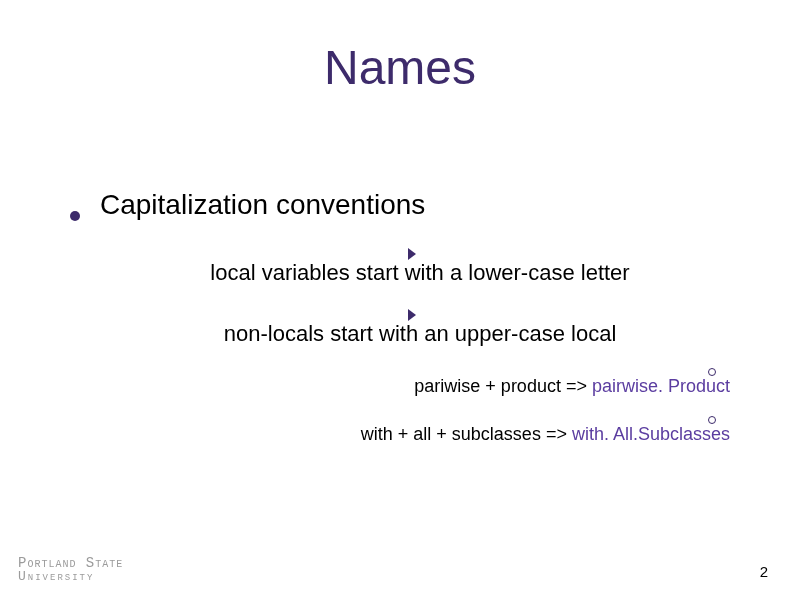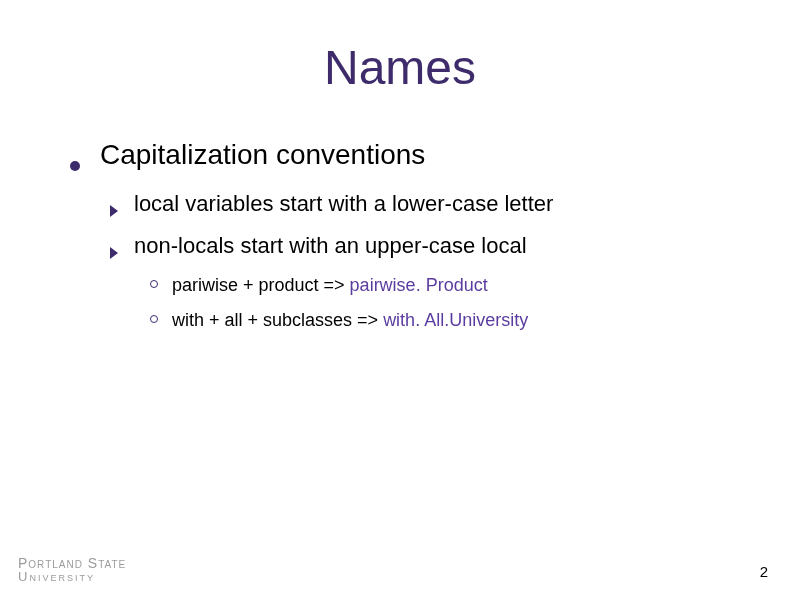--- a/index.html
+++ b/index.html
@@ -14,21 +14,21 @@
     .slide {
       width: 100%;
       height: 100%;
       padding: 40px 70px 40px 70px;
       position: relative;
     }
     .title {
       font-size: 48px;
       color: #3d2b6b;
       text-align: center;
-      margin-bottom: 44px;
+      margin-bottom: 94px;
       font-weight: normal;
     }
     .bullet-row {
       display: flex;
       align-items: flex-end;
       margin-bottom: 20px;
     }
     .dot {
       width: 10px;
       height: 10px;
@@ -40,44 +40,46 @@
     }
     .level1-text {
       font-size: 28px;
       color: #000000;
     }
     .level2-wrap {
       margin-left: 40px;
     }
     .level2-row {
       display: flex;
-      align-items: flex-end;
+      align-items: center;
       margin-bottom: 16px;
+      flex-direction: column;
     }
     .triangle {
       width: 0;
       height: 0;
       border-top: 6px solid transparent;
       border-bottom: 6px solid transparent;
       border-left: 8px solid #3d2b6b;
       margin-top: 7px;
       margin-right: 16px;
       flex-shrink: 0;
     }
     .level2-text {
       font-size: 22px;
       color: #000000;
     }
     .level3-wrap {
       margin-left: 40px;
     }
     .level3-row {
       display: flex;
-      align-items: flex-start;
+      align-items: flex-end;
       margin-bottom: 14px;
+      flex-direction: column;
     }
     .ring {
       width: 8px;
       height: 8px;
       border: 1.5px solid #3d2b6b;
       border-radius: 50%;
       margin-top: 5px;
       margin-right: 14px;
       flex-shrink: 0;
     }
@@ -85,21 +87,21 @@
       font-size: 18px;
       color: #000000;
     }
     .accent {
       color: #5b3da0;
     }
     .footer-logo {
       position: absolute;
       left: 18px;
       bottom: 16px;
-      font-family: Liberation Sans, sans-serif;
+      font-family: Liberation Mono, monospace;
       font-variant: small-caps;
       letter-spacing: 1px;
       color: #9b9b9b;
       line-height: 1.05;
       font-size: 14px;
     }
     .footer-logo .line2 {
       letter-spacing: 2px;
       font-size: 13px;
     }
@@ -141,21 +143,21 @@
       <div class="level3-row">
         <span class="ring"></span>
         <span class="level3-text">
           <span>pariwise + product =&gt; </span><span class="accent">pairwise. Product</span>
         </span>
       </div>
 
       <div class="level3-row">
         <span class="ring"></span>
         <span class="level3-text">
-          <span>with + all + subclasses =&gt; </span><span class="accent">with. All.University</span>
+          <span>with + all + subclasses =&gt; </span><span class="accent">with. All.Subclasses</span>
         </span>
       </div>
 
     </div>
 
   </div>
 
   <div class="footer-logo">
     <div>Portland State</div>
     <div class="line2">University</div>

